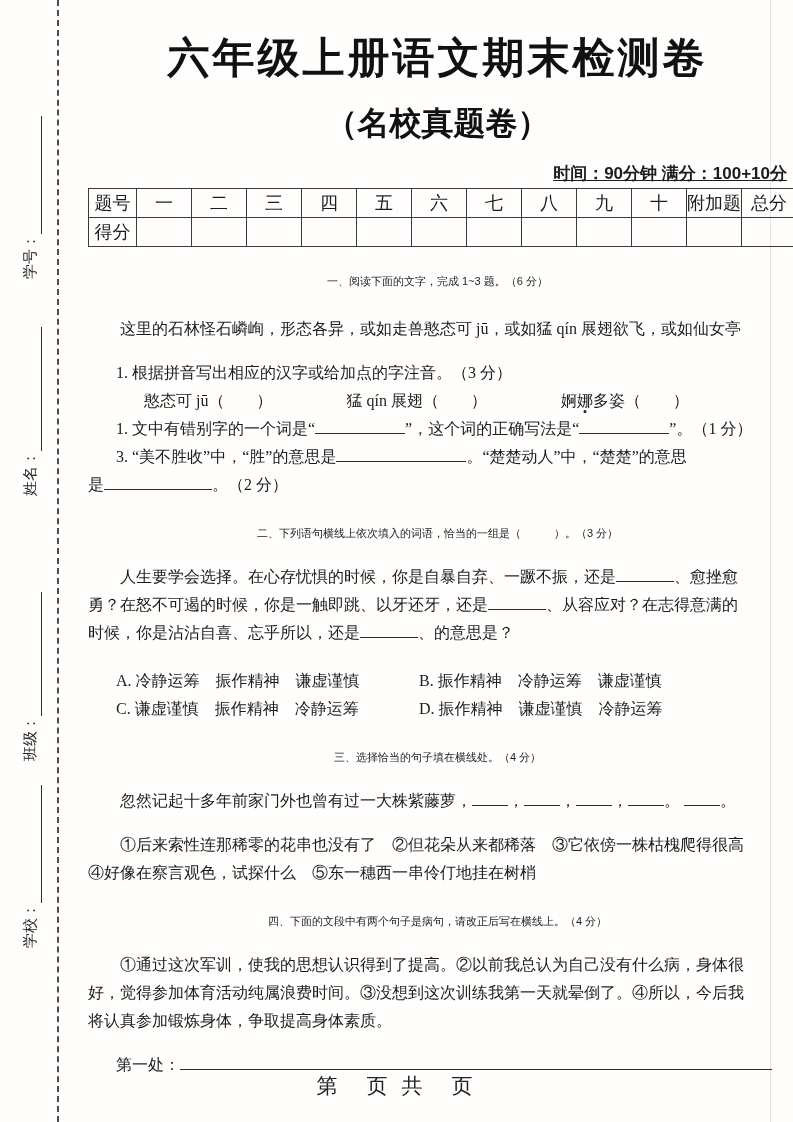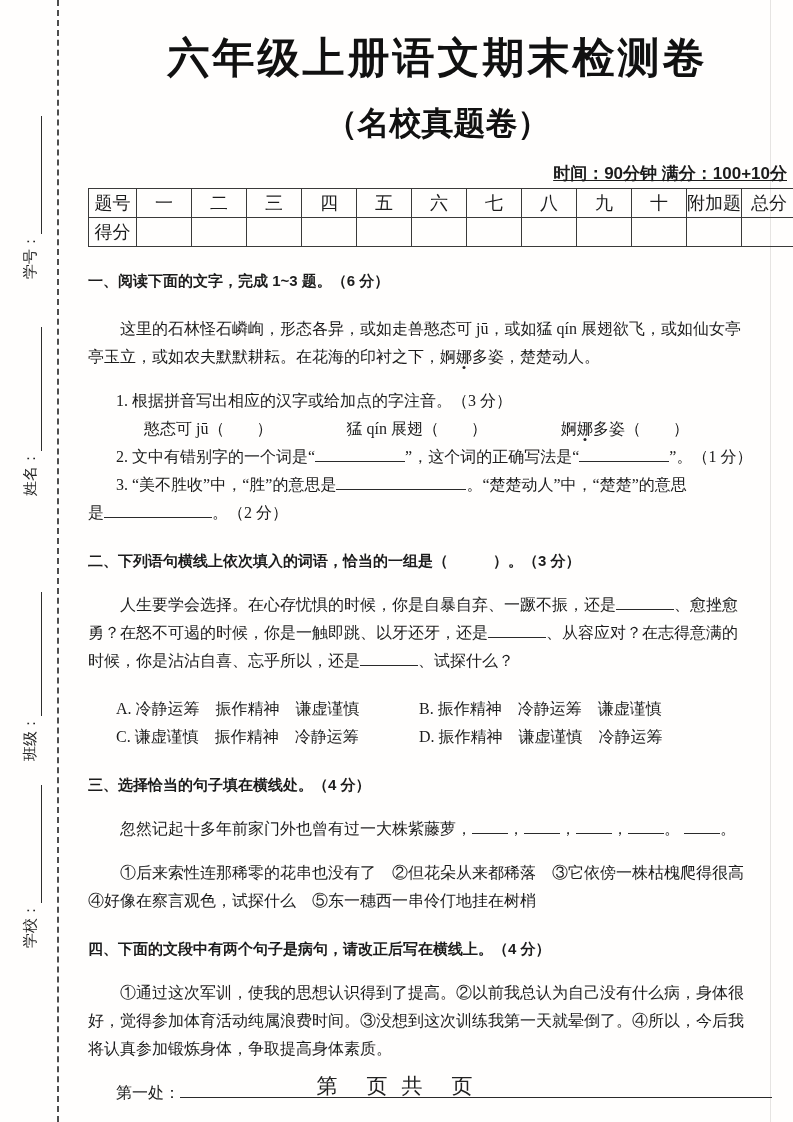--- a/index.html
+++ b/index.html
@@ -55,21 +55,21 @@
   }
   table.score{
     margin-top:3px;border-collapse:collapse;width:709px;table-layout:fixed;
     font-size:18px;
   }
   table.score td{
     border:1px solid #3a3a3a;height:28px;text-align:center;padding:0;
   }
   .sec-head{
     font-family:"Liberation Sans", sans-serif;
-    font-weight:700;font-size:15px;line-height:28px;
+    font-weight:400;font-size:11px;line-height:28px;text-align:center;
   }
   .ln{line-height:28px;}
   .indent{padding-left:32px;}
   .q-indent{padding-left:28px;}
   .sub-indent{padding-left:56px;display:flex;gap:28px;}
   .sub-indent .it{margin-right:46px;}
   .mt20{margin-top:20px;} .mt16{margin-top:16px;} .mt8{margin-top:16px;} .mt4{margin-top:20px;}
 
   .bl{
     display:inline-block;border-bottom:1px solid #2a2a2a;height:15px;
@@ -161,35 +161,34 @@
         <td></td>
         <td></td>
         <td></td>
         <td></td>
       </tr>
     </tbody>
       </table>
 
     <div class="sec-head mt20">一、阅读下面的文字，完成 1~3 题。（6 分）</div>
     <div class="ln indent mt4">这里的石林怪石嶙峋，形态各异，或如走兽憨态可 jū，或如猛 qín 展翅欲飞，或如仙女亭</div>
-    <div class="ln"><span>亭玉立，或如农夫默默耕耘。在花海的印衬之下，婀</span><span class="dotted">娜</span><span>多姿，楚楚动人。</span></div>
     <div class="ln q-indent mt8">1. 根据拼音写出相应的汉字或给加点的字注音。（3 分）</div>
     <div class="ln sub-indent">
       <span class="it">憨态可 jū（　　）</span>
       <span class="it">猛 qín 展翅（　　）</span>
       <span class="it"><span>婀</span><span class="dotted">娜</span><span>多姿（　　）</span></span>
     </div>
-    <div class="ln q-indent"><span>2. 文中有错别字的一个词是“</span><span class="bl w90"></span><span>”，这个词的正确写法是“</span><span class="bl w90"></span><span>”。（1 分）</span></div>
+    <div class="ln q-indent"><span>1. 文中有错别字的一个词是“</span><span class="bl w90"></span><span>”，这个词的正确写法是“</span><span class="bl w90"></span><span>”。（1 分）</span></div>
     <div class="ln q-indent"><span>3. “美不胜收”中，“胜”的意思是</span><span class="bl w130"></span><span>。“楚楚动人”中，“楚楚”的意思</span></div>
     <div class="ln"><span>是</span><span class="bl w108"></span><span>。（2 分）</span></div>
 
     <div class="sec-head mt20">二、下列语句横线上依次填入的词语，恰当的一组是（　　　）。（3 分）</div>
     <div class="ln indent mt8"><span>人生要学会选择。在心存忧惧的时候，你是自暴自弃、一蹶不振，还是</span><span class="bl w58"></span><span>、愈挫愈</span></div>
     <div class="ln"><span>勇？在怒不可遏的时候，你是一触即跳、以牙还牙，还是</span><span class="bl w58"></span><span>、从容应对？在志得意满的</span></div>
-    <div class="ln"><span>时候，你是沾沾自喜、忘乎所以，还是</span><span class="bl w58"></span><span>、试探什么？</span></div>
+    <div class="ln"><span>时候，你是沾沾自喜、忘乎所以，还是</span><span class="bl w58"></span><span>、的意思是？</span></div>
     <div class="opt-row mt4">
       <span class="opt-a">A. 冷静运筹　振作精神　谦虚谨慎</span>
       <span>B. 振作精神　冷静运筹　谦虚谨慎</span>
     </div>
     <div class="opt-row">
       <span class="opt-a">C. 谦虚谨慎　振作精神　冷静运筹</span>
       <span>D. 振作精神　谦虚谨慎　冷静运筹</span>
     </div>
 
     <div class="sec-head mt20">三、选择恰当的句子填在横线处。（4 分）</div>

